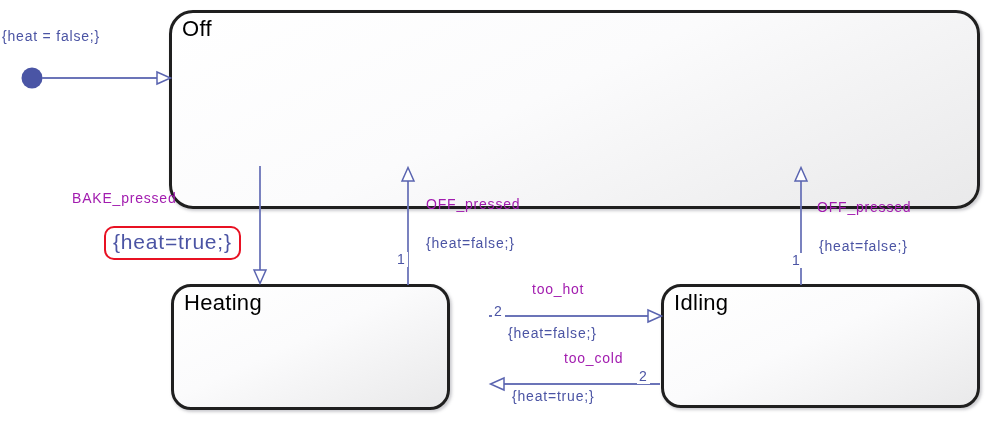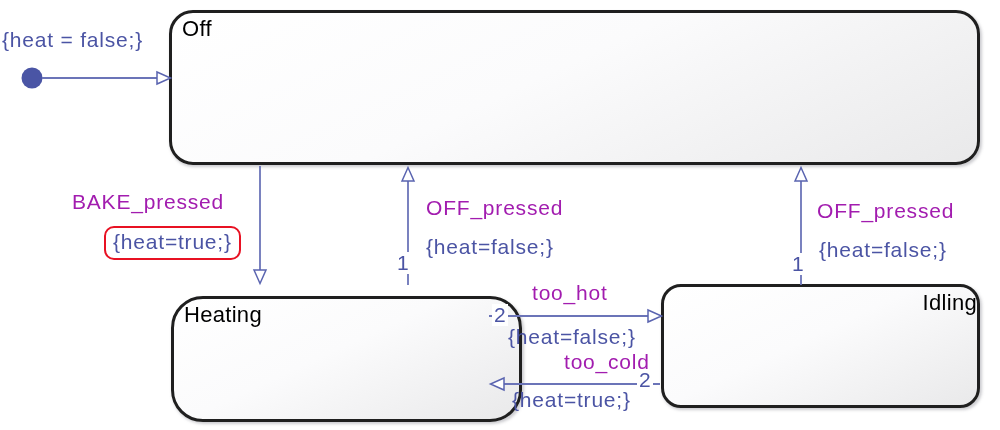--- a/index.html
+++ b/index.html
@@ -11,34 +11,34 @@
     background: #ffffff;
     font-family: "Liberation Sans", sans-serif;
     overflow: hidden;
   }
   .state {
     position: absolute;
     border: 3px solid #1f1f1f;
     background: linear-gradient(155deg, #ffffff 0%, #fbfbfc 45%, #e9e9ea 100%);
     box-shadow: 1.5px 2px 3px rgba(110,110,120,0.35);
   }
-  .state-off     { left: 169px; top: 10px;  width: 811px; height: 155px; border-radius: 24px; }
-  .state-heating { left: 171px; top: 296px; width: 351px; height: 126px; border-radius: 32px; }
-  .state-idling  { left: 661px; top: 284px; width: 319px; height: 124px; border-radius: 20px; text-align: right; }
+  .state-off     { left: 169px; top: 10px;  width: 811px; height: 199px; border-radius: 24px; }
+  .state-heating { left: 171px; top: 284px; width: 279px; height: 126px; border-radius: 20px; }
+  .state-idling  { left: 661px; top: 284px; width: 319px; height: 124px; border-radius: 20px; }
   .state-label {
     display: inline-block;
     padding: 3px 0 0 10px;
     font-size: 22px;
     color: #000000;
     letter-spacing: 0.3px;
   }
   svg.wires { position: absolute; left: 0; top: 0; width: 1000px; height: 430px; }
   .lbl {
     position: absolute;
-    font-size: 21px;
+    font-size: 14px;
     letter-spacing: 0.8px;
     white-space: nowrap;
     line-height: 1.05;
   }
   .event  { color: #a21caf; }
   .action { color: #4b54a4; }
   .order  { color: #4b54a4; background: #ffffff; padding: 0 2px; }
   .highlight-box {
     position: absolute;
     left: 104px; top: 226px;

